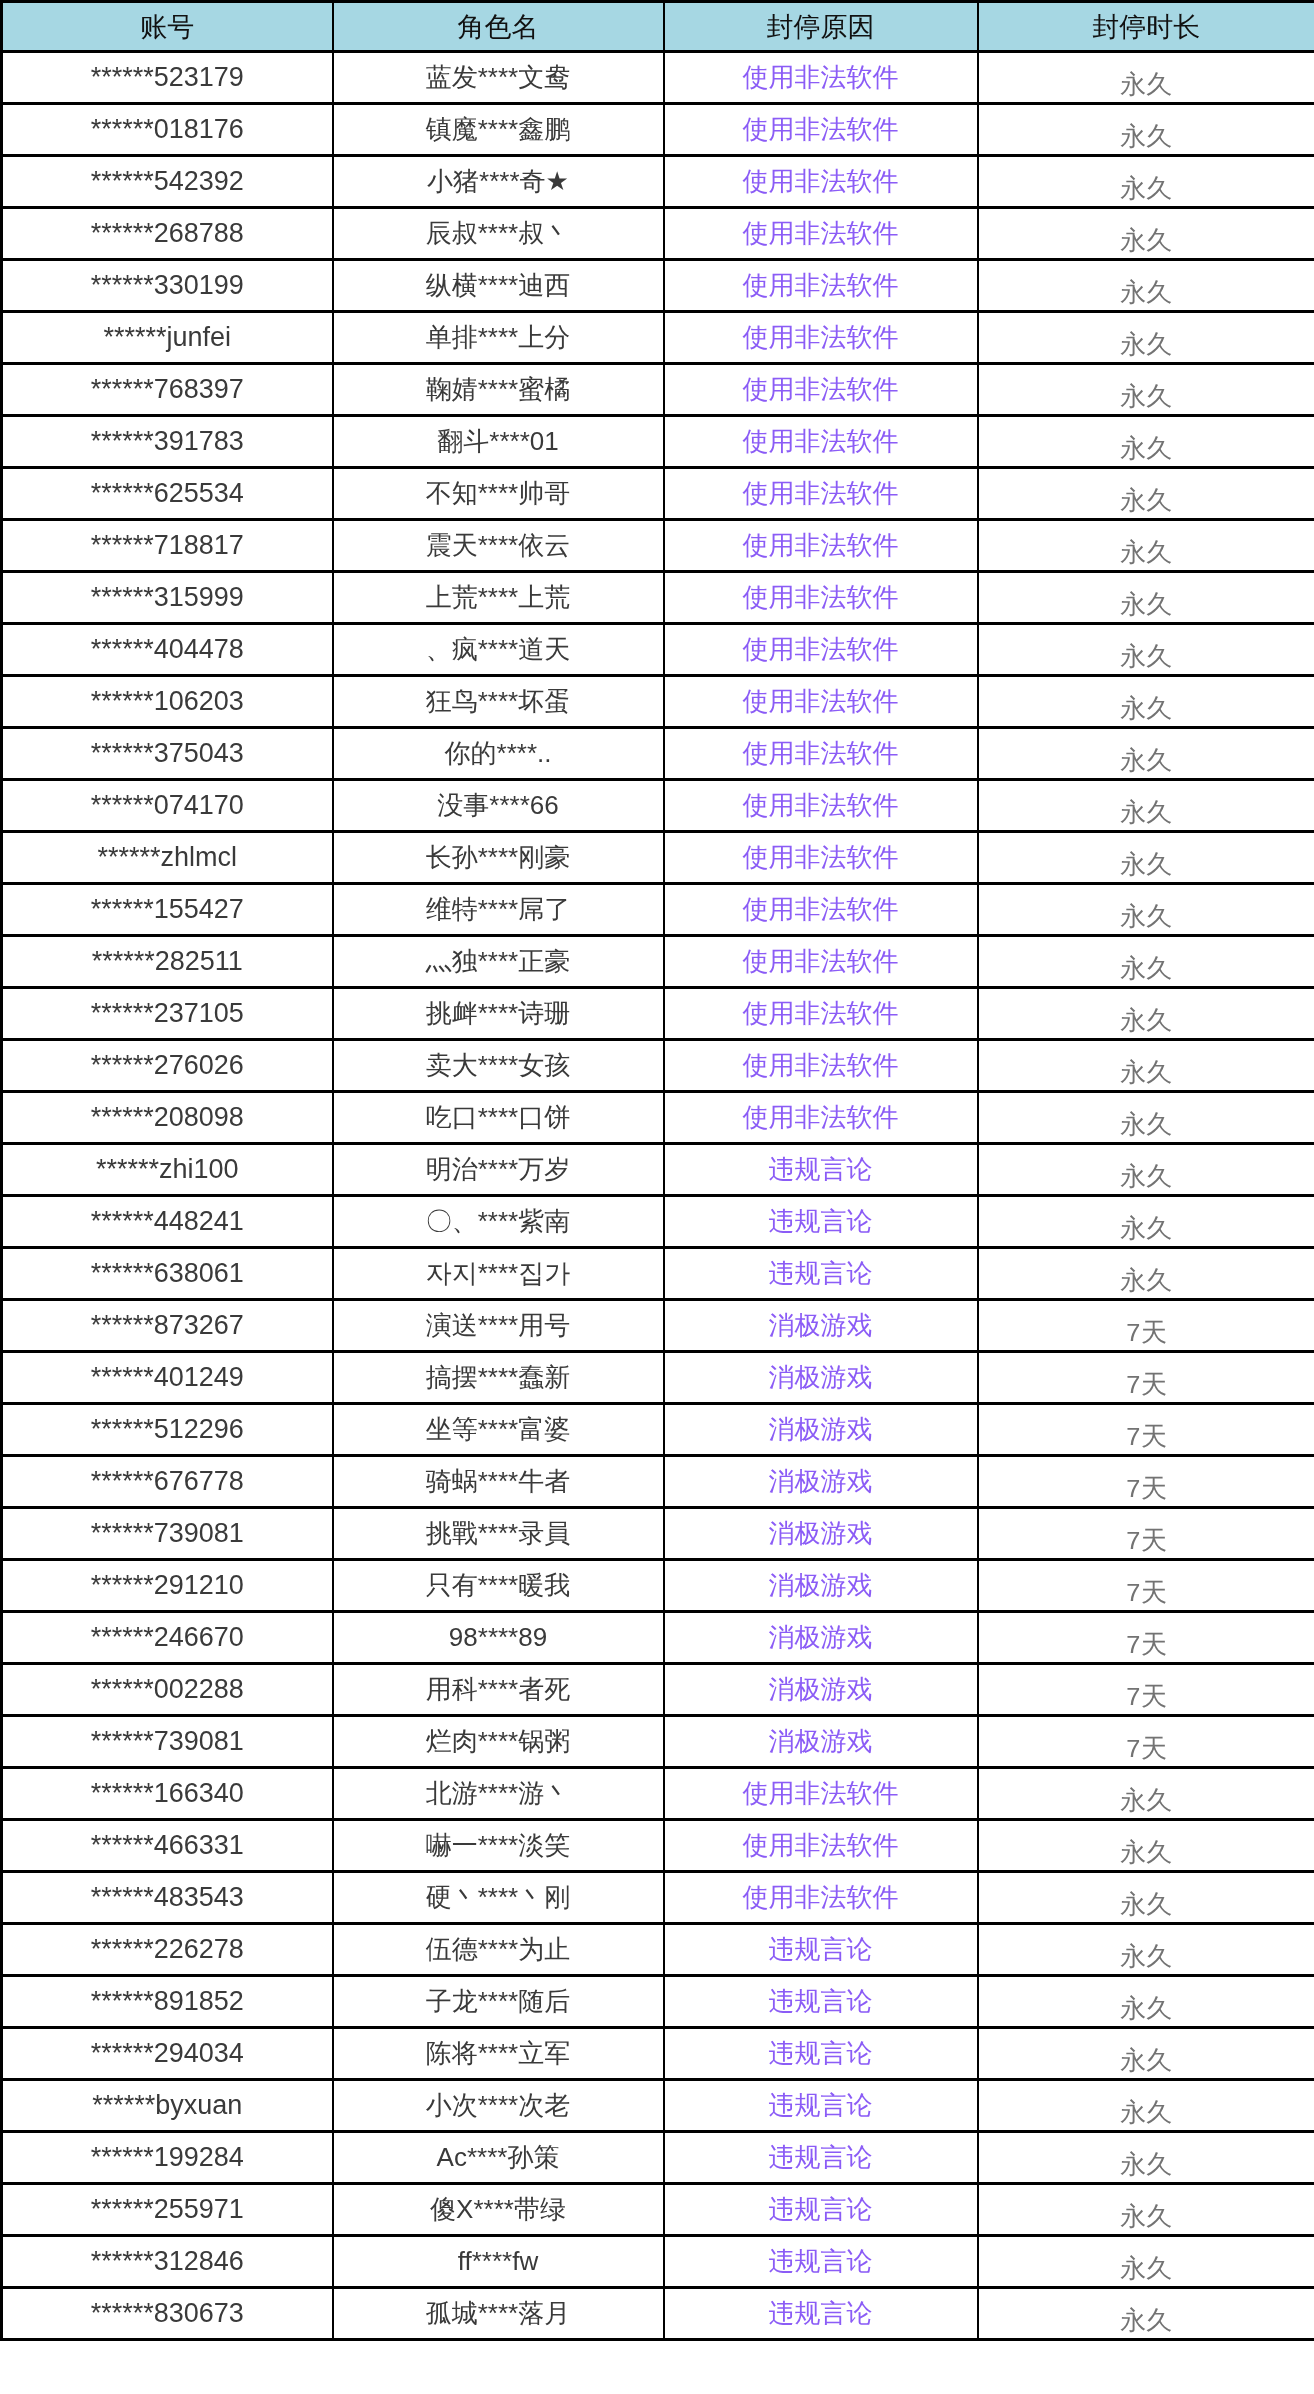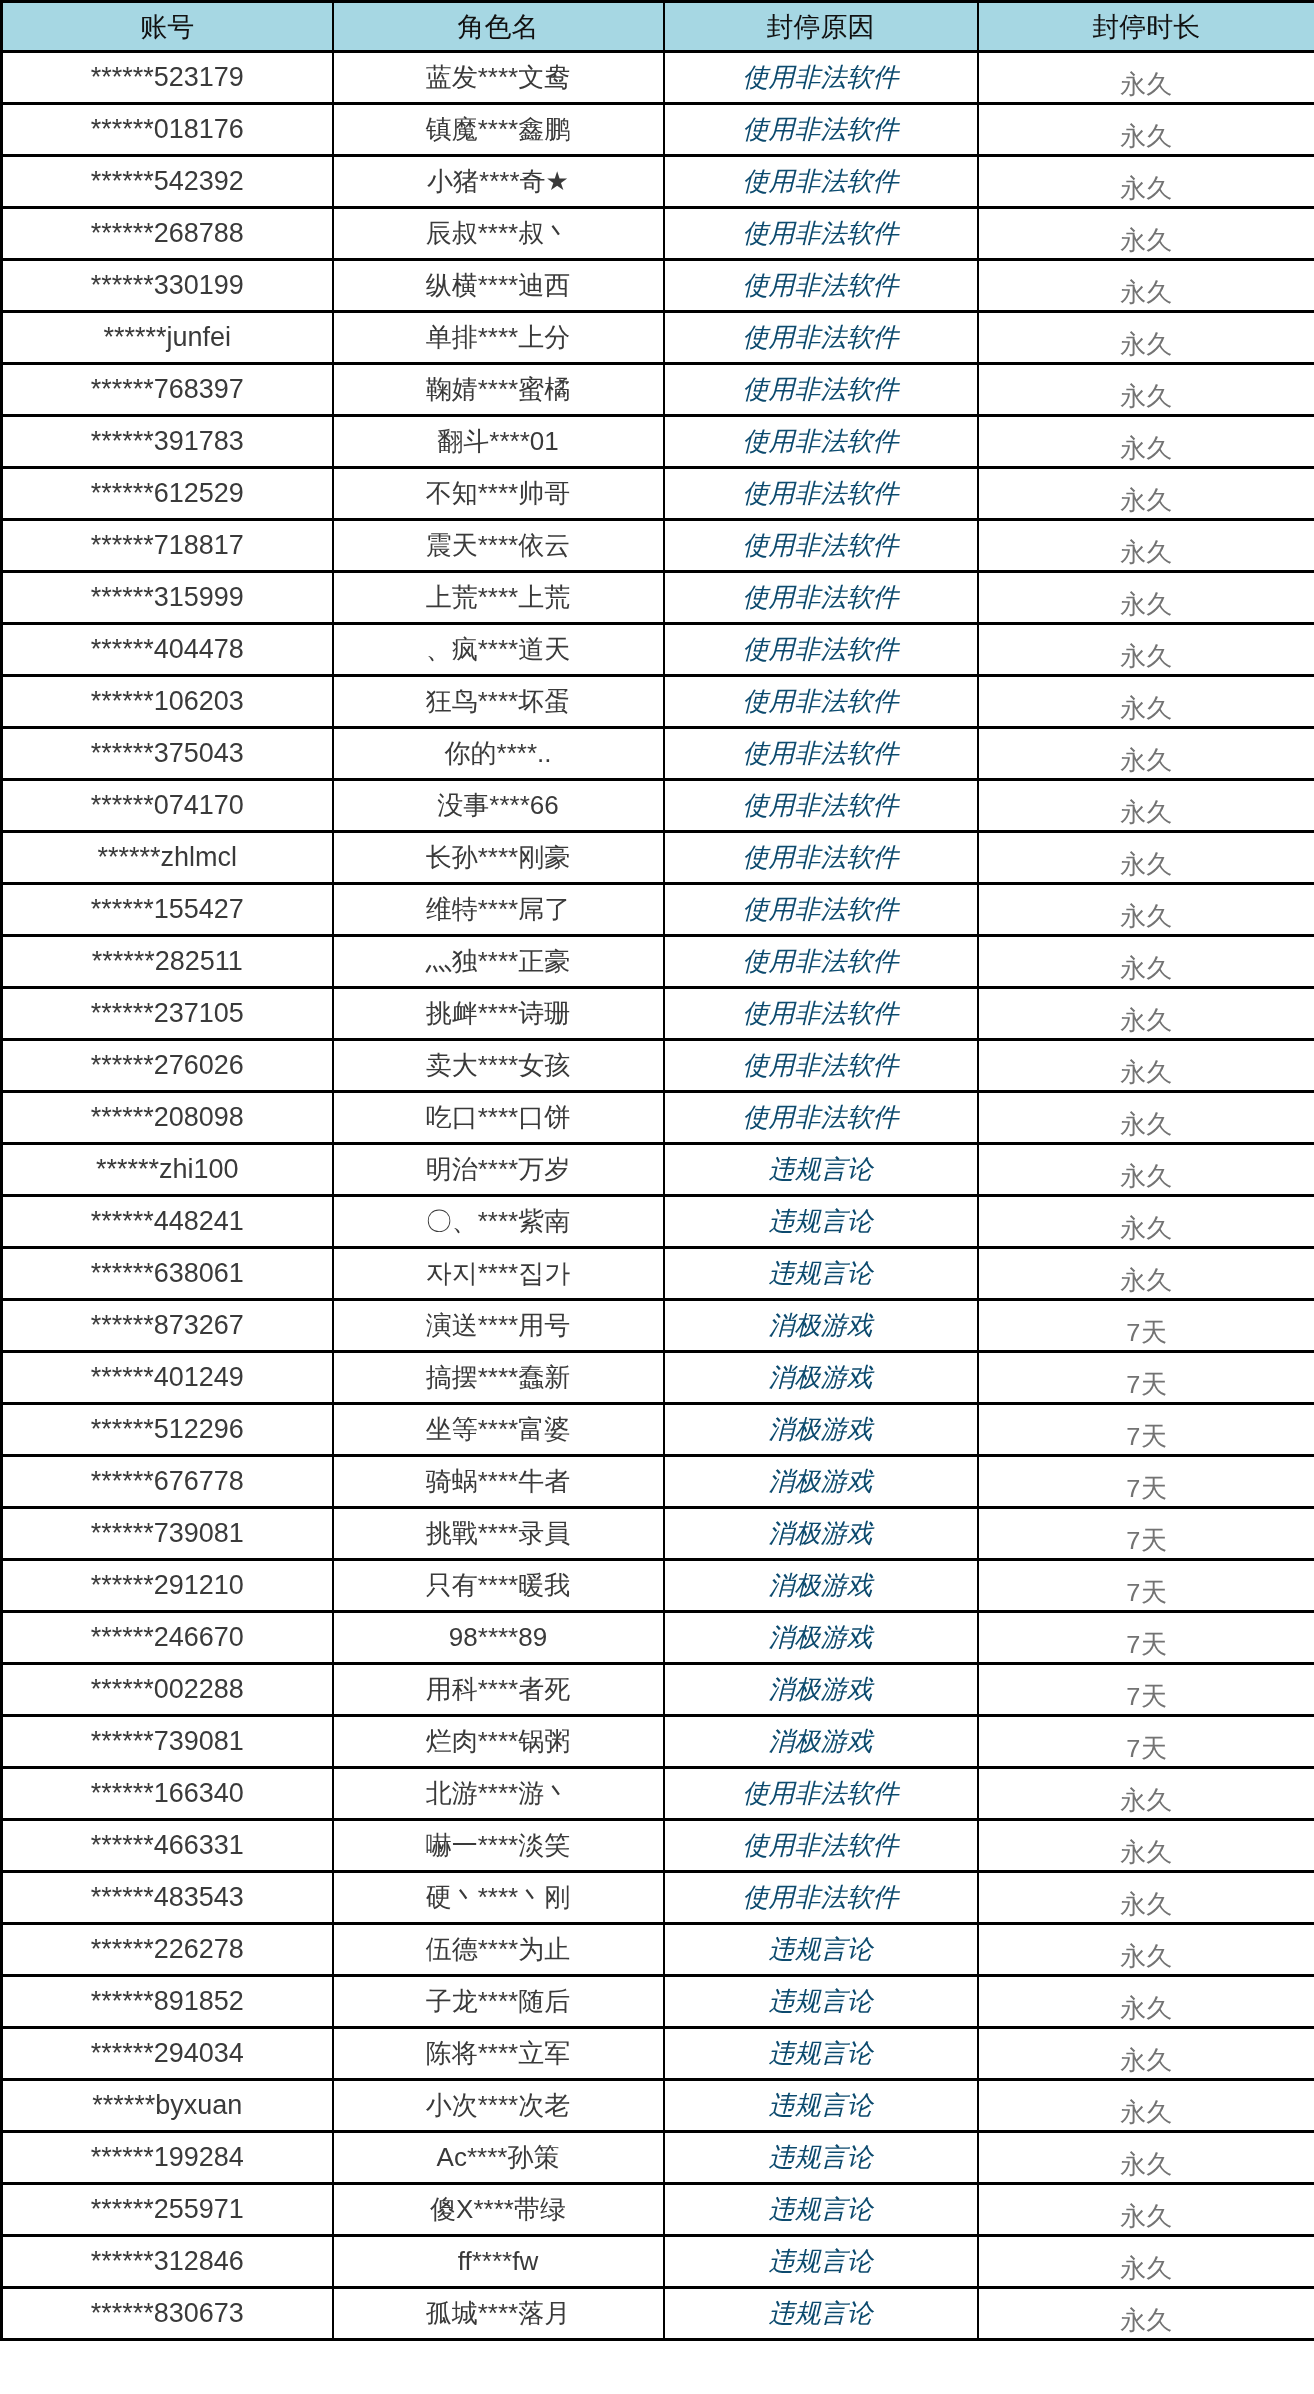--- a/index.html
+++ b/index.html
@@ -48,23 +48,22 @@
     color: var(--text, #3a3a3a);
     vertical-align: middle;
   }
   td.c-name {
     font-size: 26px;
     color: var(--text, #3a3a3a);
     vertical-align: middle;
   }
   td.c-reason {
     font-size: 26px;
-    color: #0c4a6e;
+    color: #8b5cf6;
     vertical-align: middle;
-    font-style: italic;
   }
   td.c-duration {
     font-size: 26px;
     color: #737373;
     vertical-align: bottom;
     padding-bottom: 4px;
     font-family: Liberation Mono, monospace;
   }
 </style>
 </head>
@@ -129,21 +128,21 @@
           <td class="c-reason">使用非法软件</td>
           <td class="c-duration">永久</td>
         </tr>
         <tr>
           <td class="c-account">******391783</td>
           <td class="c-name">翻斗****01</td>
           <td class="c-reason">使用非法软件</td>
           <td class="c-duration">永久</td>
         </tr>
         <tr>
-          <td class="c-account">******612529</td>
+          <td class="c-account">******625534</td>
           <td class="c-name">不知****帅哥</td>
           <td class="c-reason">使用非法软件</td>
           <td class="c-duration">永久</td>
         </tr>
         <tr>
           <td class="c-account">******718817</td>
           <td class="c-name">震天****依云</td>
           <td class="c-reason">使用非法软件</td>
           <td class="c-duration">永久</td>
         </tr>

